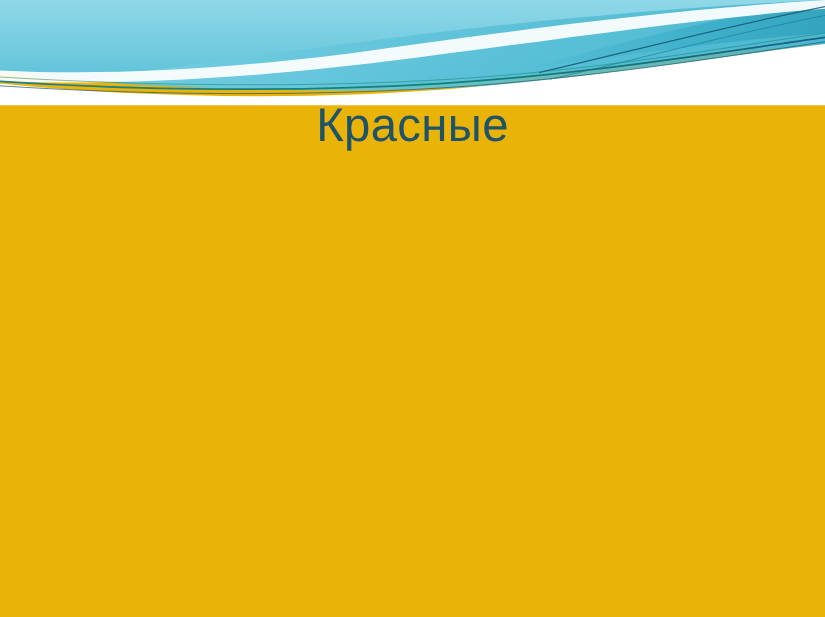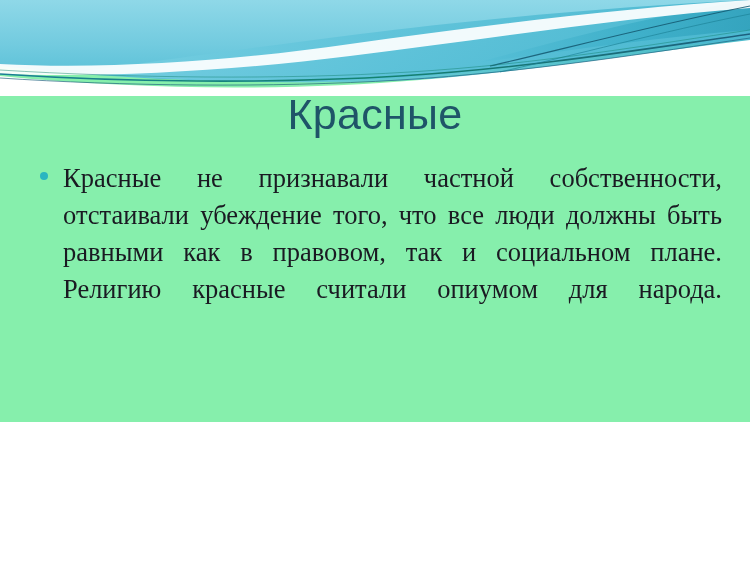--- a/index.html
+++ b/index.html
@@ -12,22 +12,22 @@
     height: 561px;
     background: #ffffff;
     font-family: "Liberation Serif", "DejaVu Serif", serif;
     overflow: hidden;
     position: relative;
   }
 
   .slide {
     position: relative;
     width: 750px;
-    height: 422px;
-    background: #86efac;
+    height: 561px;
+    background: #eab308;
     overflow: hidden;
   }
 
   
   .header-wave {
     position: absolute;
     top: 0;
     left: 0;
     width: 750px;
     height: 96px;
@@ -146,22 +146,14 @@
       <path d="M490,66 C560,50 650,26 750,6" fill="none" stroke="#13576e" stroke-width="1.1" opacity="0.85"></path>
       <path d="M500,72 C575,55 660,32 750,14" fill="none" stroke="#1a7f95" stroke-width="0.9" opacity="0.7"></path>
       <path d="M0,70 C130,78 280,80 410,72 C540,64 655,44 750,30" fill="none" stroke="#13836f" stroke-width="0.8" opacity="0.6"></path>
     </svg>
   </div>
 
   <div class="title-block">
     <h1 class="slide-title">Красные</h1>
   </div>
 
-  <div class="body-block">
-    <ul class="bullet-list">
-      <li class="bullet-item">
-        <span class="bullet-marker"></span>
-        <span class="bullet-text">Красные не признавали частной собственности, отстаивали убеждение того, что все люди должны быть равными как в правовом, так и социальном плане. Религию красные считали опиумом для народа.</span>
-      </li>
-    </ul>
-  </div>
 
 </div>
 
 </body></html>

